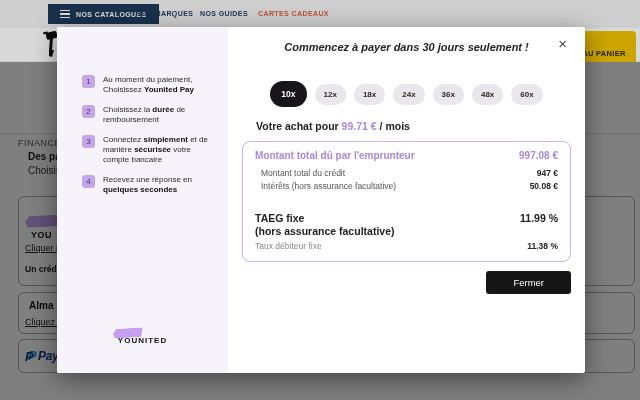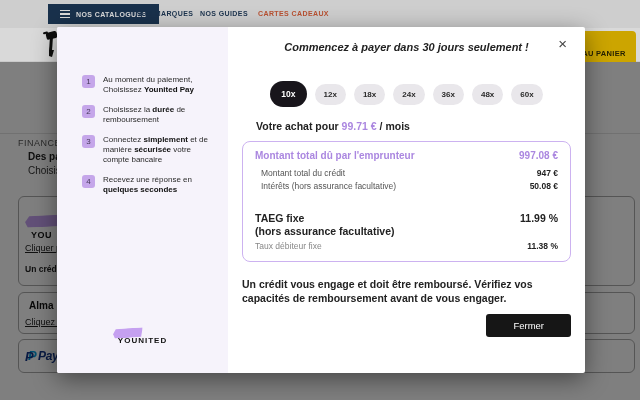--- a/index.html
+++ b/index.html
@@ -229,18 +229,17 @@
             <span>(hors assurance facultative)</span>
           </span>
           <span class="sv">11.99 %</span>
         </div>
         <div class="srow srow-taux">
           <span class="sl">Taux débiteur fixe</span>
           <span class="sv">11.38 %</span>
         </div>
       </div>
 
-      <p class="disclaimer">Un crédit vous engage et doit être remboursé. Vérifiez vos capacités de remboursement avant de vous engager.</p>
 
       <button class="fermer">Fermer</button>
     </div>
   </div>
 </div>
 
 </body></html>

